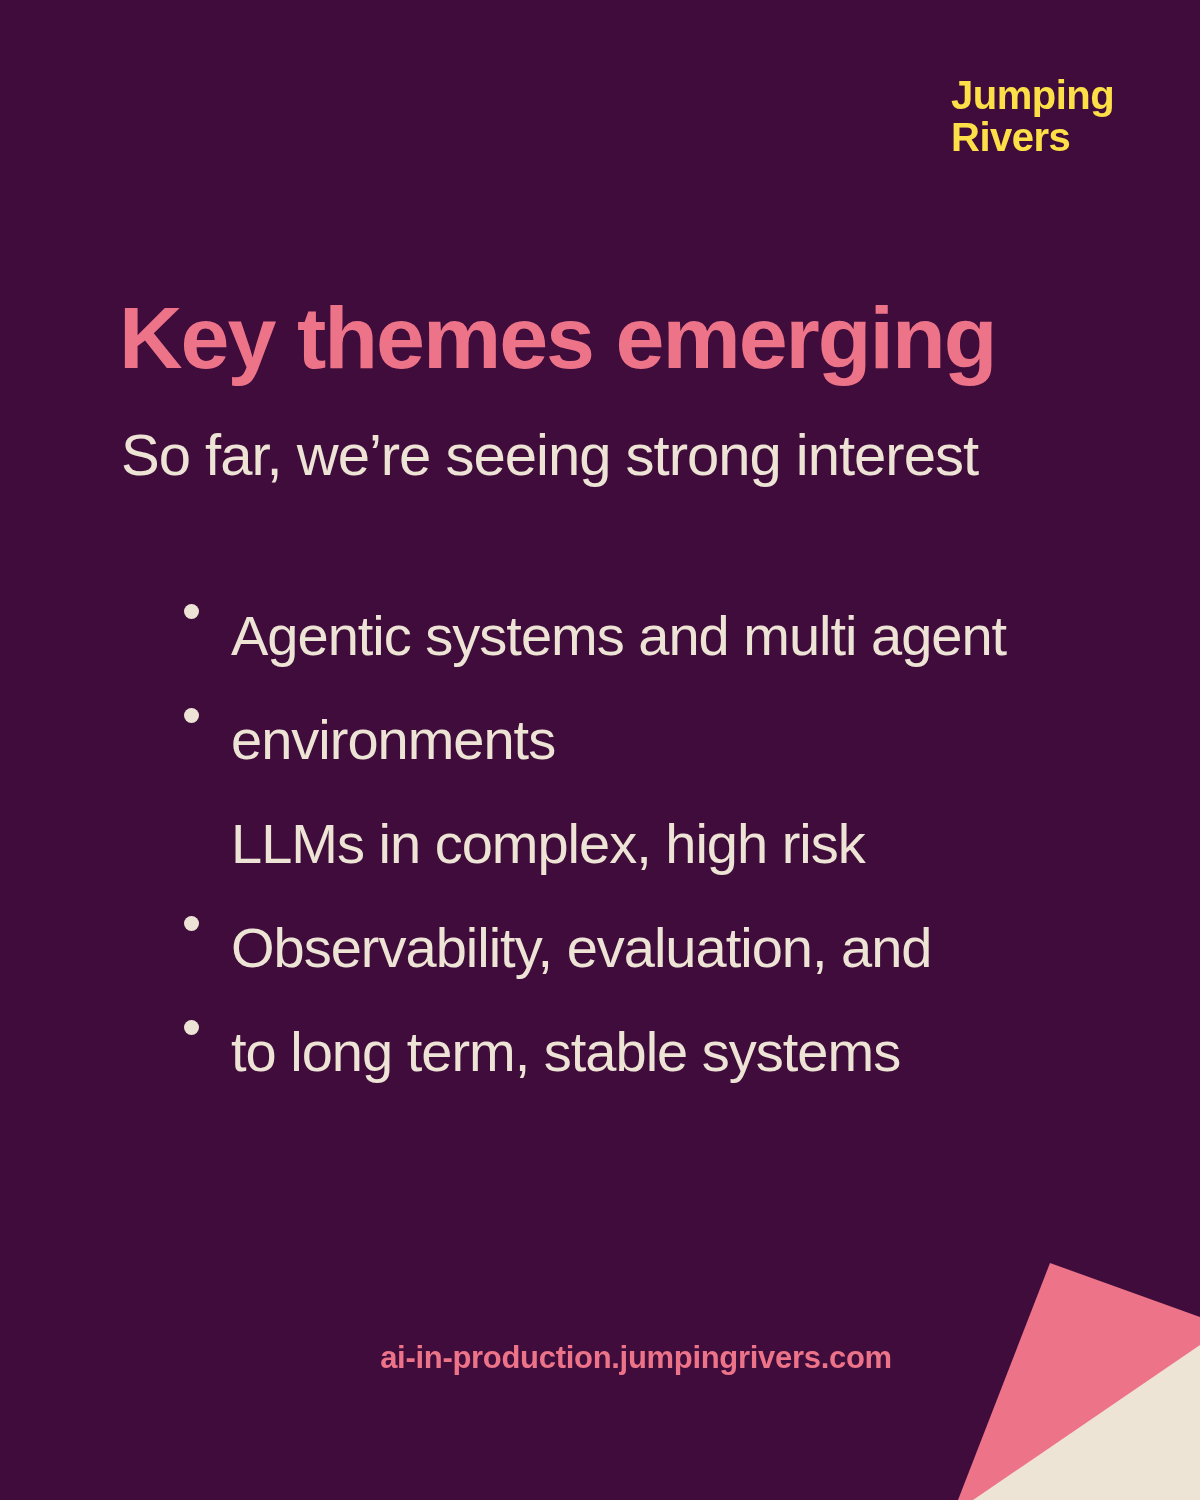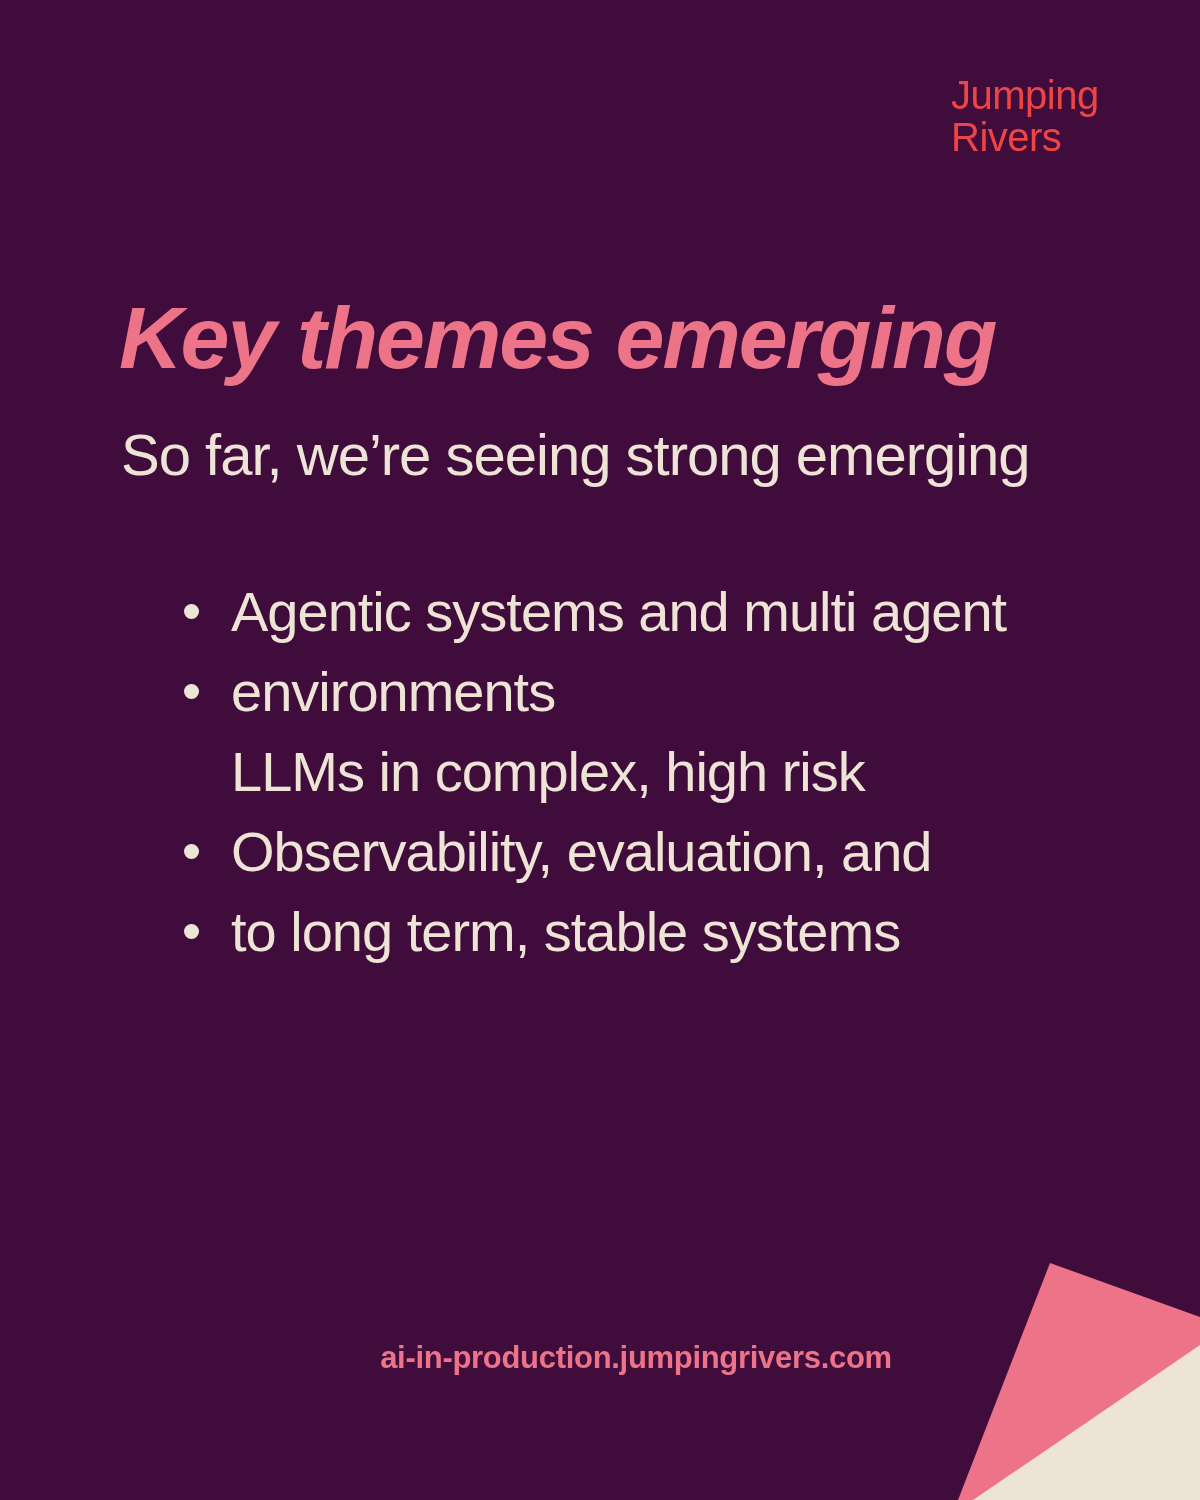--- a/index.html
+++ b/index.html
@@ -14,40 +14,39 @@
     background: #400C3B;
     overflow: hidden;
     font-family: "Liberation Sans", sans-serif;
   }
 
   
   .logo {
     position: absolute;
     left: 951px;
     top: 74px;
-    color: #ef4444;
+    color: #fde047;
     font-size: 40px;
-    font-weight: 400;
+    font-weight: 700;
     line-height: 42px;
     letter-spacing: -0.5px;
   }
 
   
   .title {
     position: absolute;
     left: 119px;
     top: 288px;
     margin: 0;
     color: #ED7389;
     font-size: 88px;
     font-weight: 800;
     line-height: 100px;
     letter-spacing: -2px;
     white-space: nowrap;
-    font-style: italic;
   }
 
   
   .intro {
     position: absolute;
     left: 121px;
     top: 412px;
     color: #EDE4D6;
     font-size: 58px;
     font-weight: 400;
@@ -78,20 +77,21 @@
     flex: 0 0 auto;
     width: 15px;
     height: 15px;
     margin-top: 32px;
     margin-right: 32px;
     border-radius: 50%;
     background: #EDE4D6;
   }
   .li-text div {
     white-space: nowrap;
+    margin-top: 24px;
   }
 
   
   .url {
     position: absolute;
     left: 0;
     top: 1340px;
     width: 1200px;
     text-align: center;
     color: #ED7389;
@@ -118,21 +118,21 @@
 <div class="canvas">
 
   <div class="logo">
     <div>Jumping</div>
     <div>Rivers</div>
   </div>
 
   <h1 class="title">Key themes emerging</h1>
 
   <div class="intro">
-    <div>So far, we’re seeing strong emerging</div>
+    <div>So far, we’re seeing strong interest</div>
   </div>
 
   <ul class="themes">
     <li>
       <span class="dot"></span>
       <div class="li-text">
         <div>Agentic systems and multi agent</div>
       </div>
     </li>
     <li>

